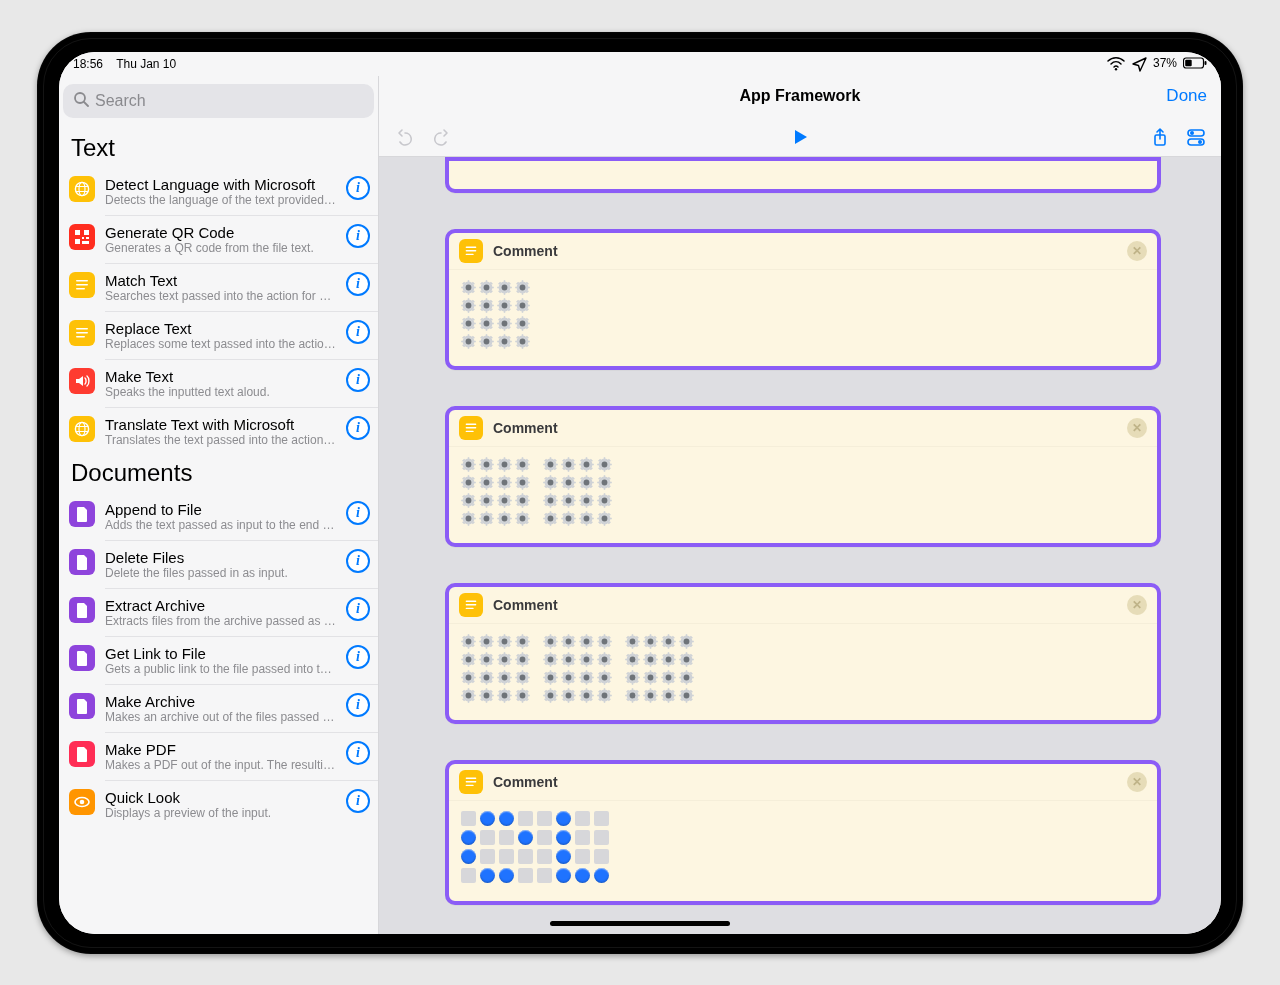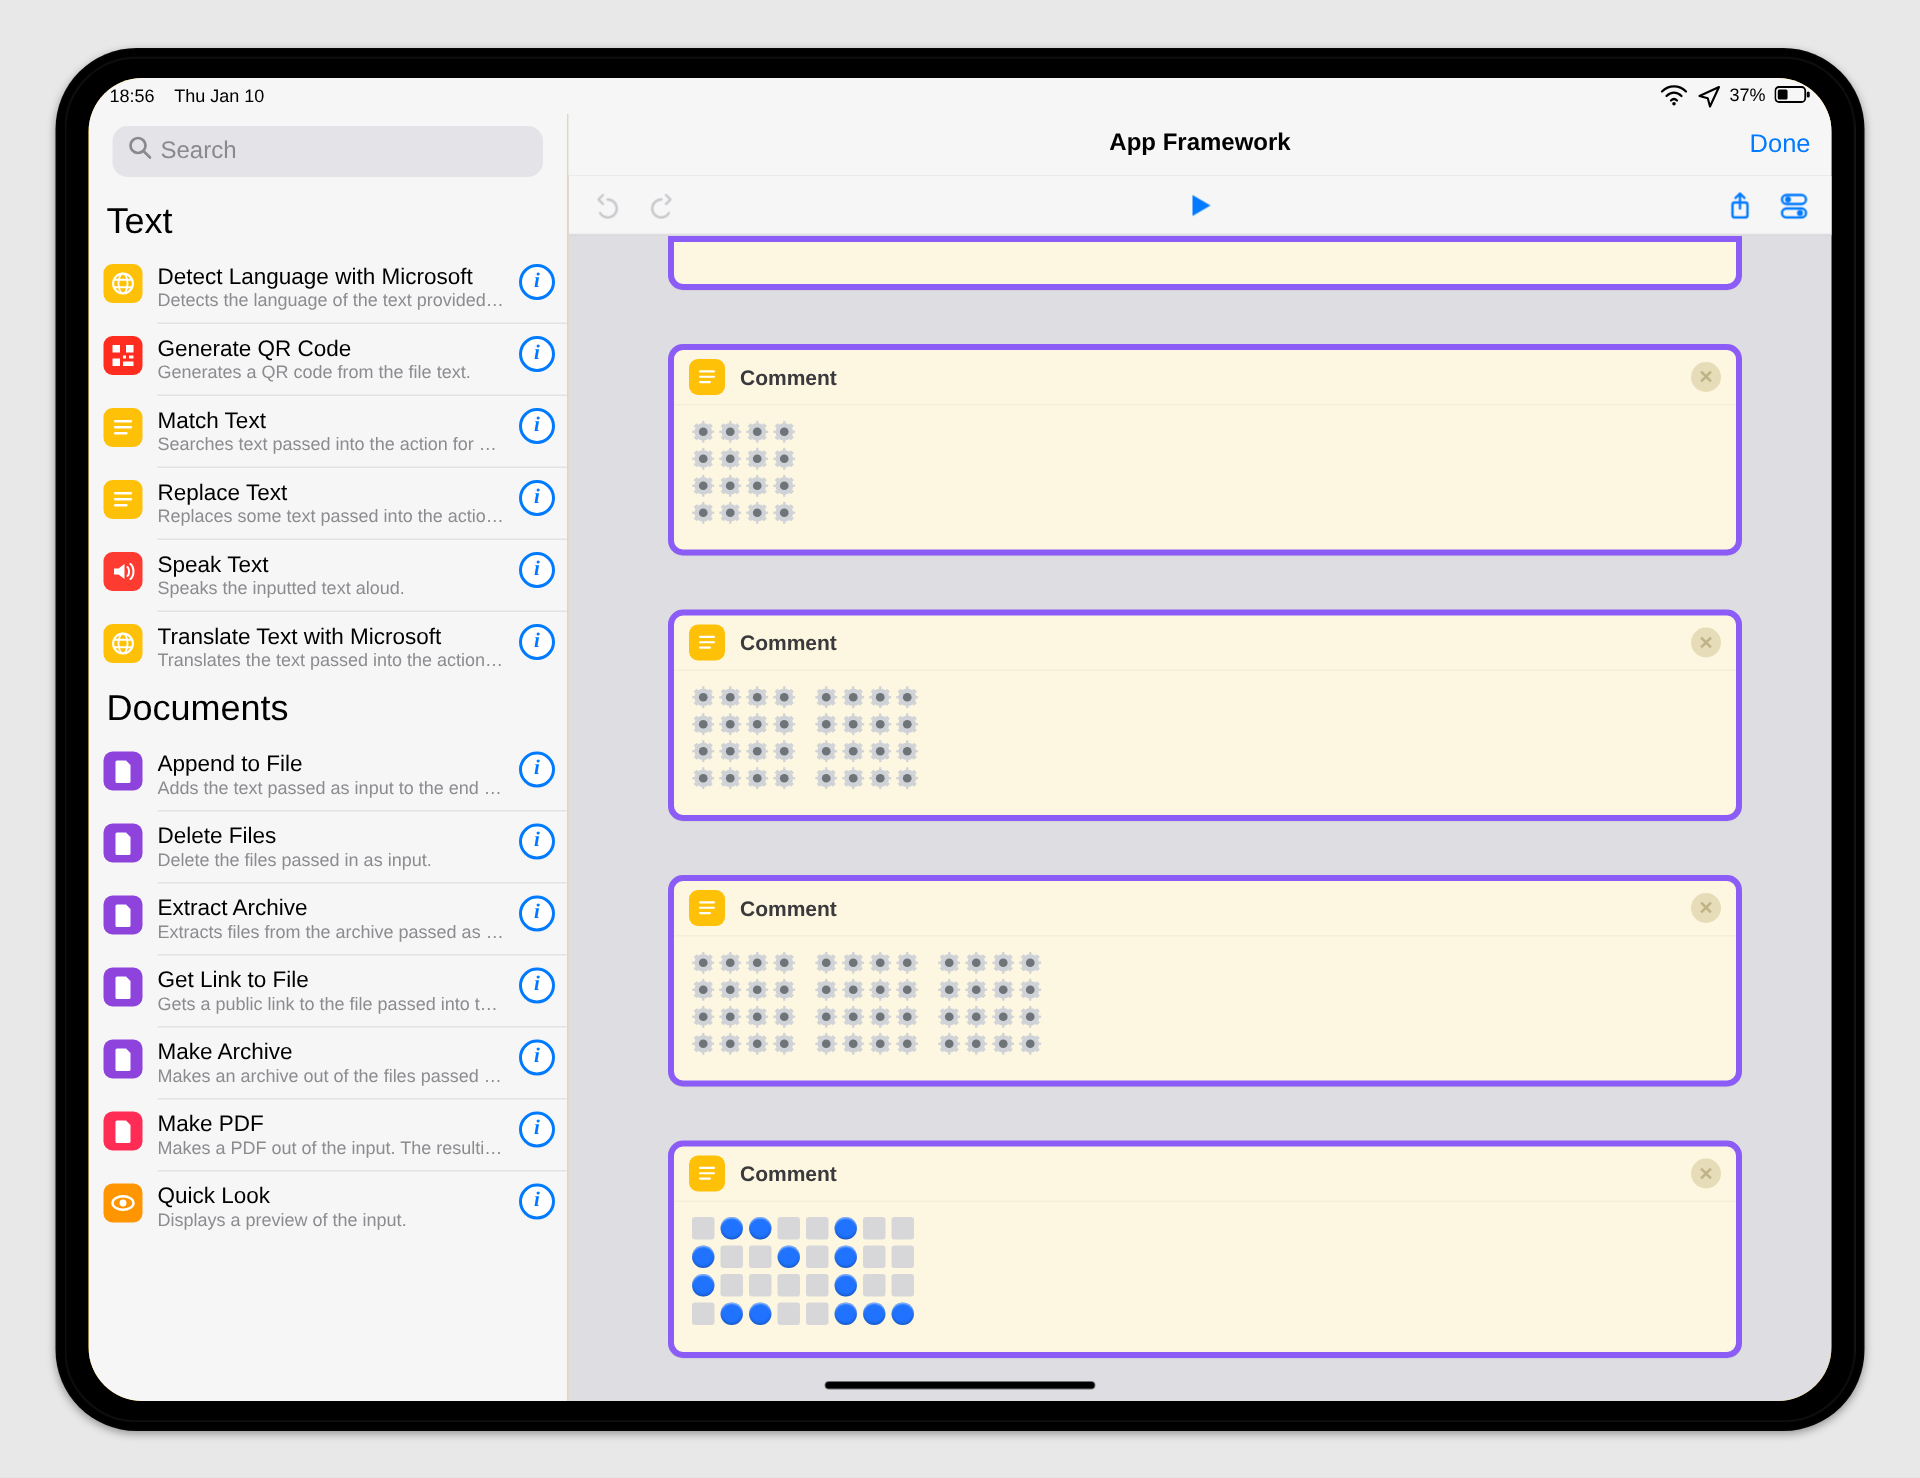--- a/index.html
+++ b/index.html
@@ -28,21 +28,21 @@
     content: "";
     position: absolute;
     inset: 6px;
     border-radius: 48px;
     border: 1px solid rgba(255,255,255,.08);
     pointer-events: none;
   }
   .screen {
     width: 100%;
     height: 100%;
-    background: #eab308;
+    background: #ffffff;
     border-radius: 36px;
     overflow: hidden;
     position: relative;
     display: flex;
     flex-direction: column;
   }
 
   
   .status-bar {
     height: 24px;
@@ -68,21 +68,21 @@
   .sidebar {
     width: 320px;
     background: #f6f6f7;
     border-right: 1px solid #d7d7da;
     display: flex;
     flex-direction: column;
     min-height: 0;
   }
 
   .sidebar-search {
-    margin: 8px 16px 12px;
+    margin: 8px 4px 12px;
     background: #e4e4e8;
     border-radius: 10px;
     height: 34px;
     display: flex;
     align-items: center;
     gap: 6px;
     padding: 0 10px;
     color: #8a8a8e;
     font-size: 16px;
   }
@@ -419,21 +419,21 @@
               <div class="info-btn">i</div>
             </div>
             <div class="row-sep"></div>
             <div class="action-row">
               <div class="action-icon ic-red">
                 <svg width="18" height="18" viewBox="0 0 18 18">
                   <use href="#speaker-sym"></use>
                 </svg>
               </div>
               <div class="action-texts">
-                <div class="action-title">Speak Text</div>
+                <div class="action-title">Make Text</div>
                 <div class="action-sub">Speaks the inputted text aloud.</div>
               </div>
               <div class="info-btn">i</div>
             </div>
             <div class="row-sep"></div>
             <div class="action-row">
               <div class="action-icon ic-yellow">
                 <svg width="18" height="18" viewBox="0 0 18 18">
                   <use href="#globe-sym"></use>
                 </svg>

